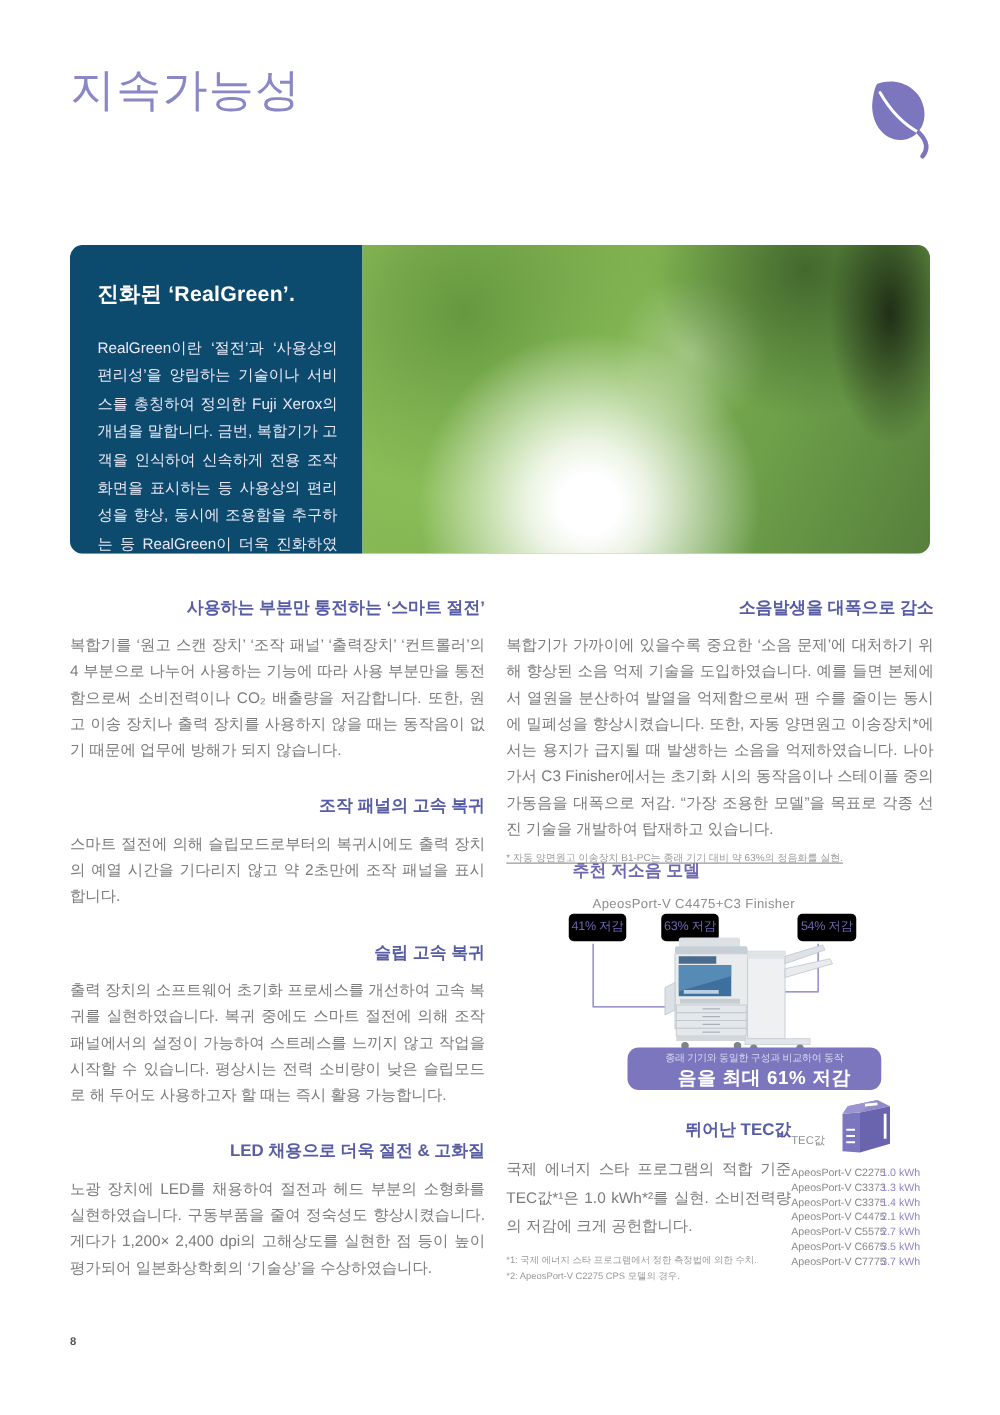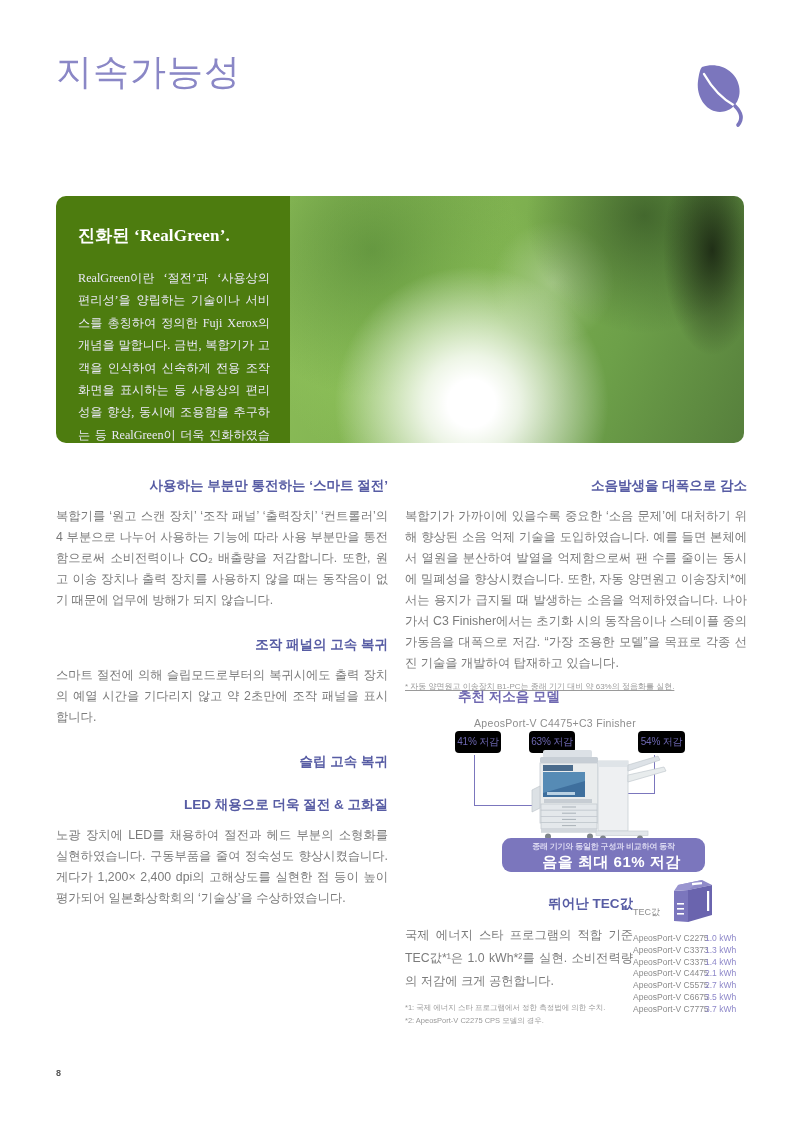--- a/index.html
+++ b/index.html
@@ -11,23 +11,22 @@
     font-size: 36px; font-weight: 400; color: #8a87c6; letter-spacing: 1px;
   }
   .leaf-icon { position: absolute; left: 692px; top: 64px; width: 56px; height: 64px; }
 
   
   .hero {
     position: absolute; left: 56px; top: 196px; width: 688px; height: 247px;
     border-radius: 10px; overflow: hidden; display: flex;
   }
   .hero-panel {
-    width: 234px; flex: 0 0 234px; background: #4d7c0f; color: #fff;
+    width: 234px; flex: 0 0 234px; background: #0c4a6e; color: #fff;
     padding: 28px 20px 20px 22px;
-    font-family: Liberation Serif, serif;
   }
   .hero-title { font-size: 17px; font-weight: bold; color: #ffffff; margin-bottom: 20px; letter-spacing: .2px; }
   .hero-body {
     font-size: 12.2px; line-height: 22.4px; color: #eae8f7; text-align: justify;
   }
   .hero-img {
     flex: 1;
     background:
       radial-gradient(circle at 40% 84%, #ffffff 0%, #ffffff 7%, rgba(255,255,255,.85) 14%, rgba(255,255,255,0) 40%),
       radial-gradient(ellipse 70px 150px at 93% 22%, rgba(22,32,16,.85) 0%, rgba(22,32,16,0) 70%),
@@ -68,21 +67,21 @@
   .arrow { position: absolute; width: 0; height: 0; }
   .a-right { left: 141px; top: 114px; border-left: 5px solid #7b76bd; border-top: 3.5px solid transparent; border-bottom: 3.5px solid transparent; }
   .a-down  { left: 143px; top: 74px;  border-top: 5px solid #7b76bd; border-left: 3.5px solid transparent; border-right: 3.5px solid transparent; }
   .a-left  { left: 191px; top: 102px; border-right: 5px solid #7b76bd; border-top: 3.5px solid transparent; border-bottom: 3.5px solid transparent; }
   .printer-art { position: absolute; left: 85px; top: 60px; width: 188px; height: 95px; }
   .noise-banner {
     position: absolute; left: 97px; top: 150px; width: 203px; height: 34px;
     background: #7b76bd; border-radius: 9px; text-align: center; color: #fff;
     padding-top: 3px;
   }
-  .banner-small { font-size: 8px; color: #dcd9f1; letter-spacing: -.2px; font-weight: bold; }
+  .banner-small { font-size: 8px; color: #dcd9f1; letter-spacing: -.2px; }
   .banner-big { font-size: 15px; font-weight: bold; letter-spacing: .5px; margin-top: 1px; padding-left: 16px; }
 
   
   .tec { position: absolute; left: 405px; top: 895px; width: 345px; }
   .tec-left { width: 228px; }
   .tec-left .sec-body { line-height: 23px; }
   .tec-fn { font-size: 7.5px; color: #9a9a9a; line-height: 13px; margin-top: 8px; }
   .tec-right { position: absolute; left: 228px; top: -18px; width: 118px; }
   .tec-label-row { display: flex; align-items: center; gap: 8px; height: 50px; }
   .tec-label { font-size: 9px; color: #8d8d8d; margin-top: 20px; }
@@ -117,20 +116,21 @@
   <div class="section">
     <div class="sec-head">사용하는 부분만 통전하는 ‘스마트 절전’</div>
     <div class="sec-body">복합기를 ‘원고 스캔 장치’ ‘조작 패널’ ‘출력장치’ ‘컨트롤러’의 4 부분으로 나누어 사용하는 기능에 따라 사용 부분만을 통전함으로써 소비전력이나 CO₂ 배출량을 저감합니다. 또한, 원고 이송 장치나 출력 장치를 사용하지 않을 때는 동작음이 없기 때문에 업무에 방해가 되지 않습니다.</div>
   </div>
   <div class="section">
     <div class="sec-head">조작 패널의 고속 복귀</div>
     <div class="sec-body">스마트 절전에 의해 슬립모드로부터의 복귀시에도 출력 장치의 예열 시간을 기다리지 않고 약 2초만에 조작 패널을 표시합니다.</div>
   </div>
   <div class="section">
     <div class="sec-head">슬립 고속 복귀</div>
+    <div class="sec-body">출력 장치의 소프트웨어 초기화 프로세스를 개선하여 고속 복귀를 실현하였습니다. 복귀 중에도 스마트 절전에 의해 조작 패널에서의 설정이 가능하여 스트레스를 느끼지 않고 작업을 시작할 수 있습니다. 평상시는 전력 소비량이 낮은 슬립모드로 해 두어도 사용하고자 할 때는 즉시 활용 가능합니다.</div>
   </div>
   <div class="section">
     <div class="sec-head">LED 채용으로 더욱 절전 &amp; 고화질</div>
     <div class="sec-body">노광 장치에 LED를 채용하여 절전과 헤드 부분의 소형화를 실현하였습니다. 구동부품을 줄여 정숙성도 향상시켰습니다. 게다가 1,200× 2,400 dpi의 고해상도를 실현한 점 등이 높이 평가되어 일본화상학회의 ‘기술상’을 수상하였습니다.</div>
   </div>
 </div>
 
 <div class="col-right">
   <div class="section">
     <div class="sec-head">소음발생을 대폭으로 감소</div>

